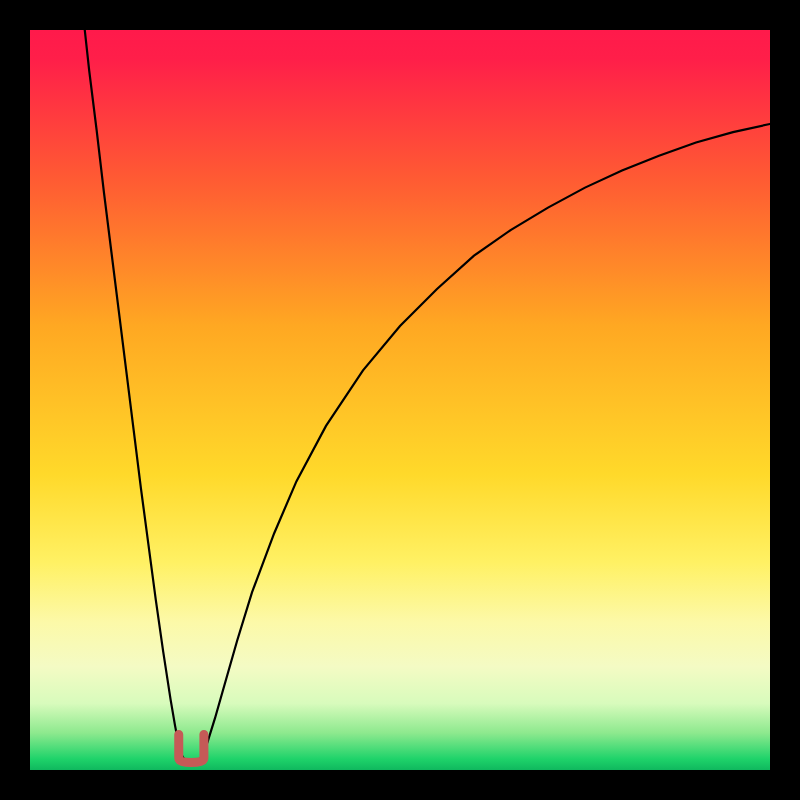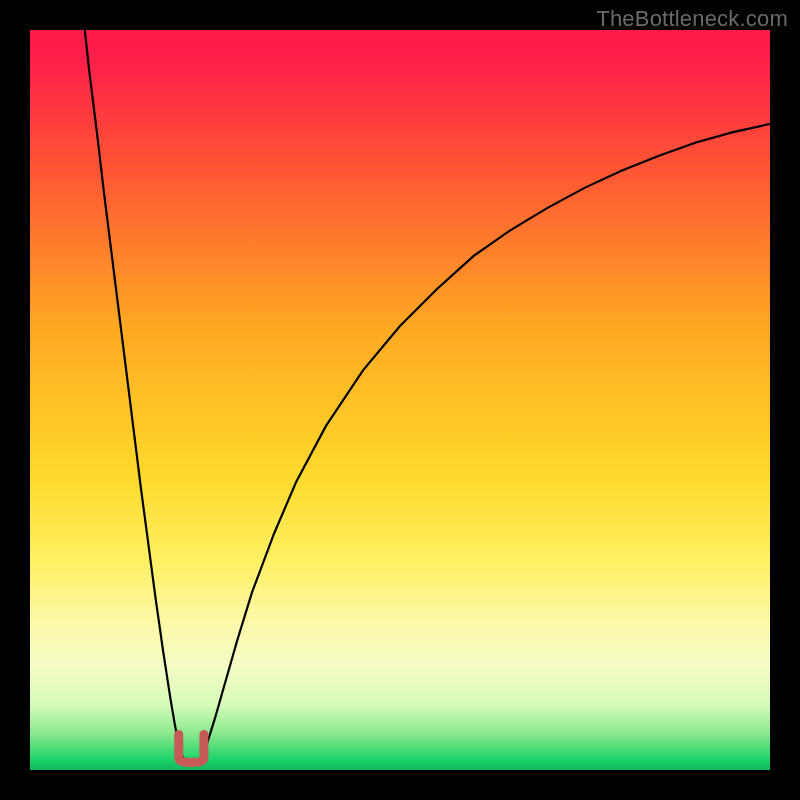--- a/index.html
+++ b/index.html
@@ -70,14 +70,13 @@
       </defs>
       <rect x="0" y="0" width="740" height="740" fill="url(#bg-grad)"></rect>
     </svg>
 
     <svg class="curve-layer" viewBox="0 0 740 740" preserveAspectRatio="none">
       <path id="curve-path" fill="none" stroke="#000000" stroke-width="2.2" stroke-linecap="round" d="M54.76 0.00 L59.20 40.70 L66.60 99.90 L74.00 162.80 L81.40 222.00 L88.80 281.20 L96.20 340.40 L103.60 399.60 L111.00 458.80 L118.40 514.30 L125.80 569.80 L133.20 621.60 L140.60 669.70 L145.04 695.60 L148.74 714.84 L152.44 726.68 L156.88 732.60 L162.80 734.08 L168.72 731.12 L173.16 723.72 L177.60 711.88 L185.00 688.20 L192.40 662.30 L207.20 610.50 L222.00 562.40 L244.20 503.20 L266.40 451.40 L296.00 395.90 L333.00 340.40 L370.00 296.00 L407.00 259.00 L444.00 225.70 L481.00 199.80 L518.00 177.60 L555.00 157.62 L592.00 140.60 L629.00 125.80 L666.00 112.48 L703.00 102.12 L740.00 93.98 "></path>
       <path id="marker-path" fill="none" stroke="#c55a57" stroke-width="9" stroke-linecap="round" stroke-linejoin="round" d="M 148.74 704.4230769230769 L 148.74 728.3734615384616 Q 148.74 732.6 161.32 732.6 Q 173.89999999999998 732.6 173.89999999999998 728.3734615384616 L 173.89999999999998 704.4230769230769"></path>
     </svg>
   </div>
 
-  <div class="watermark">TheBottleneck.com</div>
 </div>
 
 </body></html>

